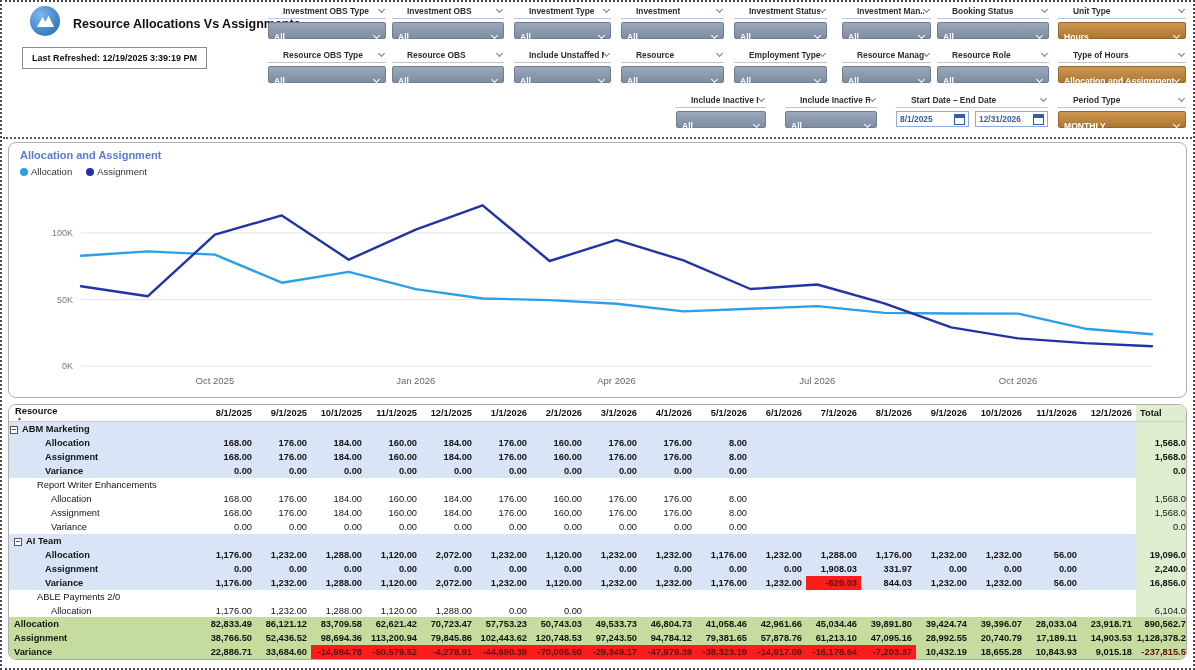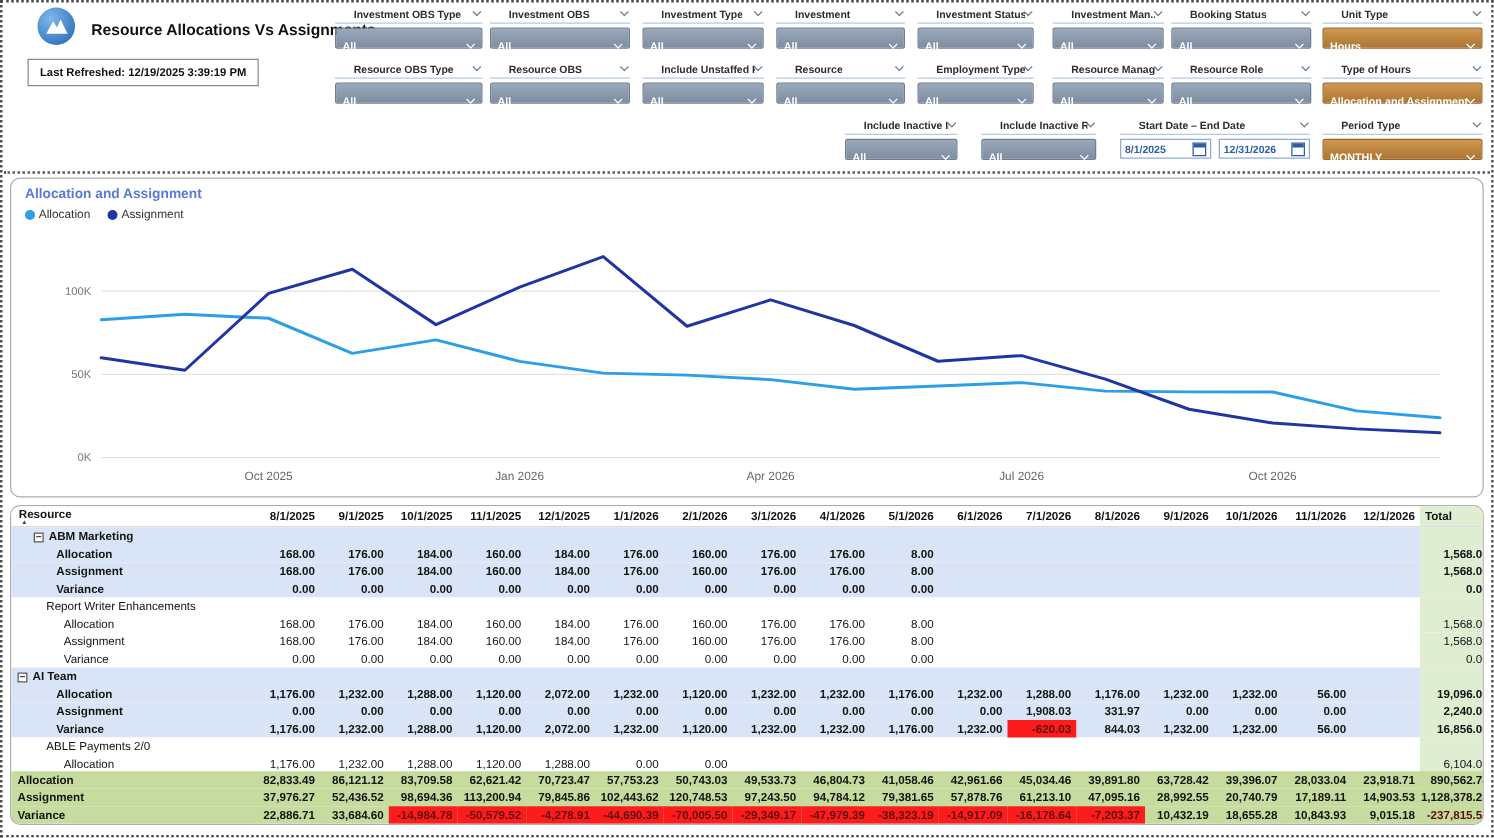--- a/index.html
+++ b/index.html
@@ -359,21 +359,21 @@
         <div class="cell c-num">8/1/2026</div>
         <div class="cell c-num">9/1/2026</div>
         <div class="cell c-num">10/1/2026</div>
         <div class="cell c-num">11/1/2026</div>
         <div class="cell c-num">12/1/2026</div>
         <div class="cell c-total c-total-h">Total</div>
       </div>
     </div>
   <div id="tbody">
       <div class="trow r-group">
-        <div class="cell c-res" style="padding-left:18px"><span class="col-icon">−</span>ABM Marketing</div>
+        <div class="cell c-res" style="padding-left:1px"><span class="col-icon">−</span>ABM Marketing</div>
         <div class="cell c-num"></div>
         <div class="cell c-num"></div>
         <div class="cell c-num"></div>
         <div class="cell c-num"></div>
         <div class="cell c-num"></div>
         <div class="cell c-num"></div>
         <div class="cell c-num"></div>
         <div class="cell c-num"></div>
         <div class="cell c-num"></div>
         <div class="cell c-num"></div>
@@ -669,29 +669,29 @@
         <div class="cell c-num">62,621.42</div>
         <div class="cell c-num">70,723.47</div>
         <div class="cell c-num">57,753.23</div>
         <div class="cell c-num">50,743.03</div>
         <div class="cell c-num">49,533.73</div>
         <div class="cell c-num">46,804.73</div>
         <div class="cell c-num">41,058.46</div>
         <div class="cell c-num">42,961.66</div>
         <div class="cell c-num">45,034.46</div>
         <div class="cell c-num">39,891.80</div>
-        <div class="cell c-num">63,728.42</div>
+        <div class="cell c-num">39,424.74</div>
         <div class="cell c-num">39,396.07</div>
         <div class="cell c-num">28,033.04</div>
         <div class="cell c-num">23,918.71</div>
         <div class="cell c-total">890,562.74</div>
       </div>
       <div class="trow r-foot">
         <div class="cell c-res" style="padding-left:5px">Assignment</div>
-        <div class="cell c-num">37,976.27</div>
+        <div class="cell c-num">38,766.50</div>
         <div class="cell c-num">52,436.52</div>
         <div class="cell c-num">98,694.36</div>
         <div class="cell c-num">113,200.94</div>
         <div class="cell c-num">79,845.86</div>
         <div class="cell c-num">102,443.62</div>
         <div class="cell c-num">120,748.53</div>
         <div class="cell c-num">97,243.50</div>
         <div class="cell c-num">94,784.12</div>
         <div class="cell c-num">79,381.65</div>
         <div class="cell c-num">57,878.76</div>

